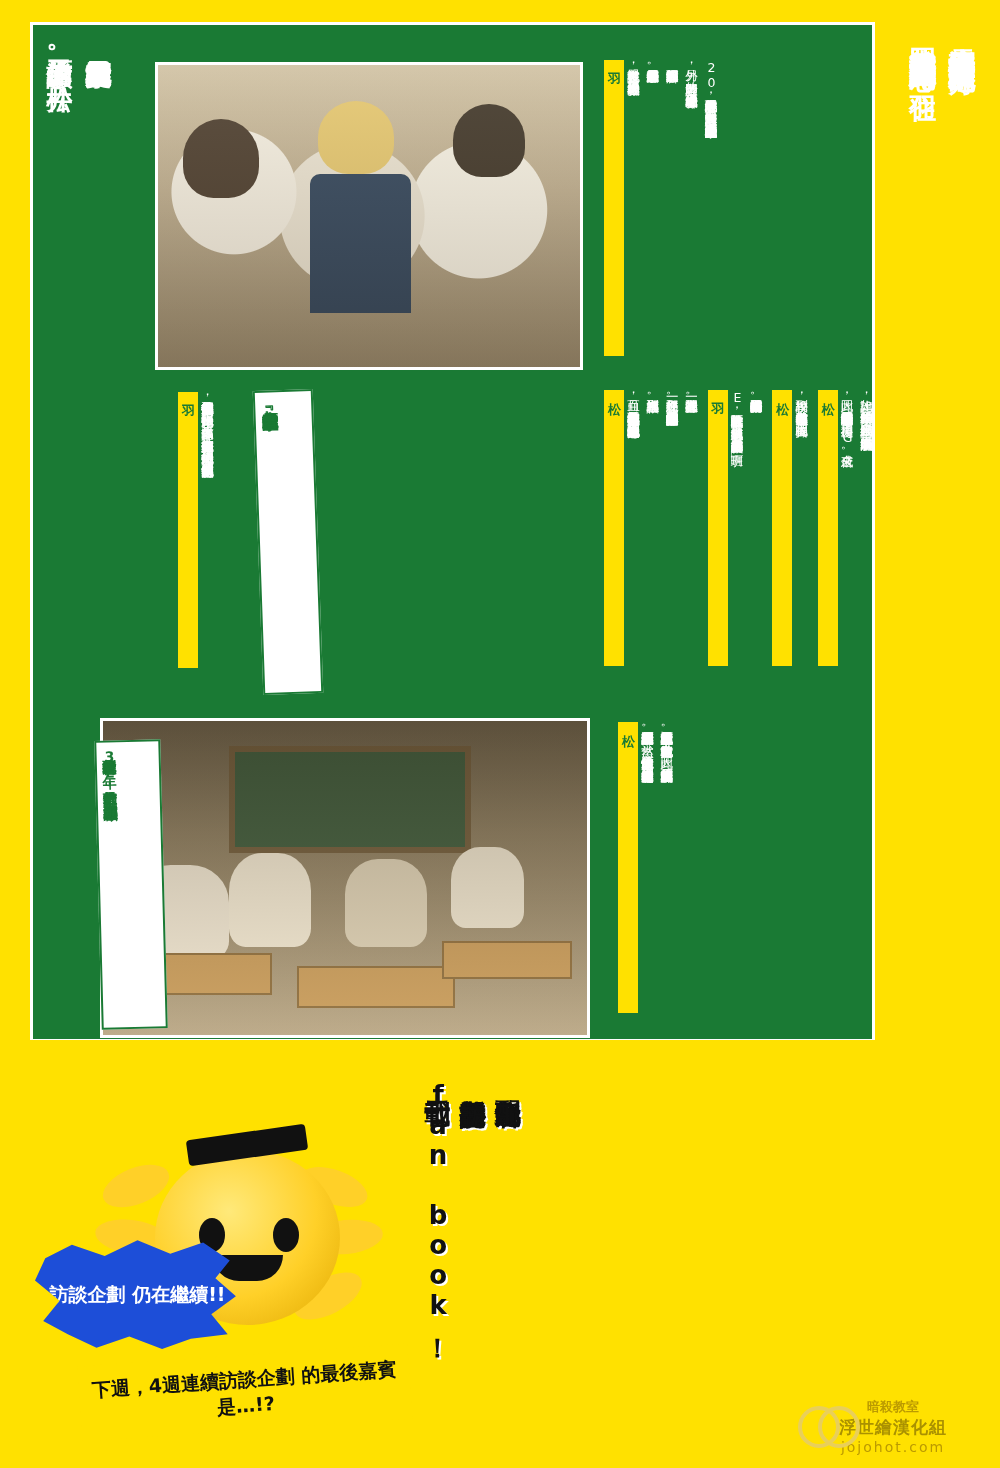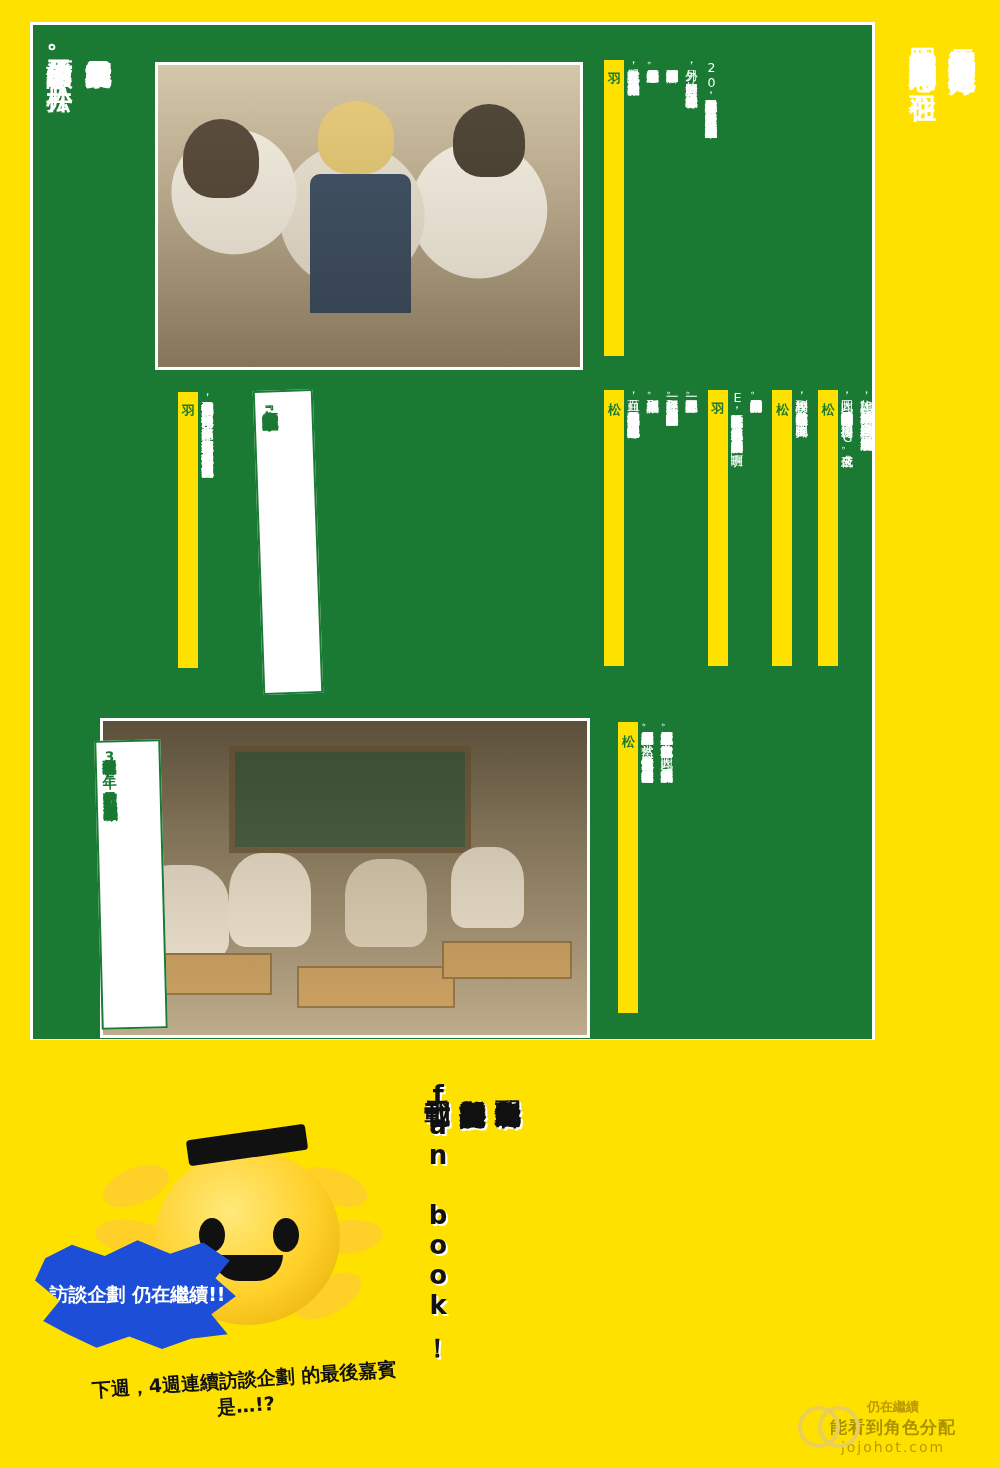--- a/index.html
+++ b/index.html
@@ -313,18 +313,18 @@
     <div class="vtext">能看到角色分配
 與拍攝秘密的完整版採訪
 刊載于fan book！</div>
   </div>
 
   <div class="watermark">
     <div class="wm-circles">
       <div class="wm-circ" style="left:0;top:4px;"></div>
       <div class="wm-circ" style="left:20px;top:4px;"></div>
     </div>
-    <div class="wm-top">仍在繼續</div>
-    <div class="wm-mid">能看到角色分配</div>
+    <div class="wm-top">暗殺教室</div>
+    <div class="wm-mid">浮世繪漢化組</div>
     <div class="wm-bot">jojohot.com</div>
   </div>
 
 </div>
 
 </body></html>

